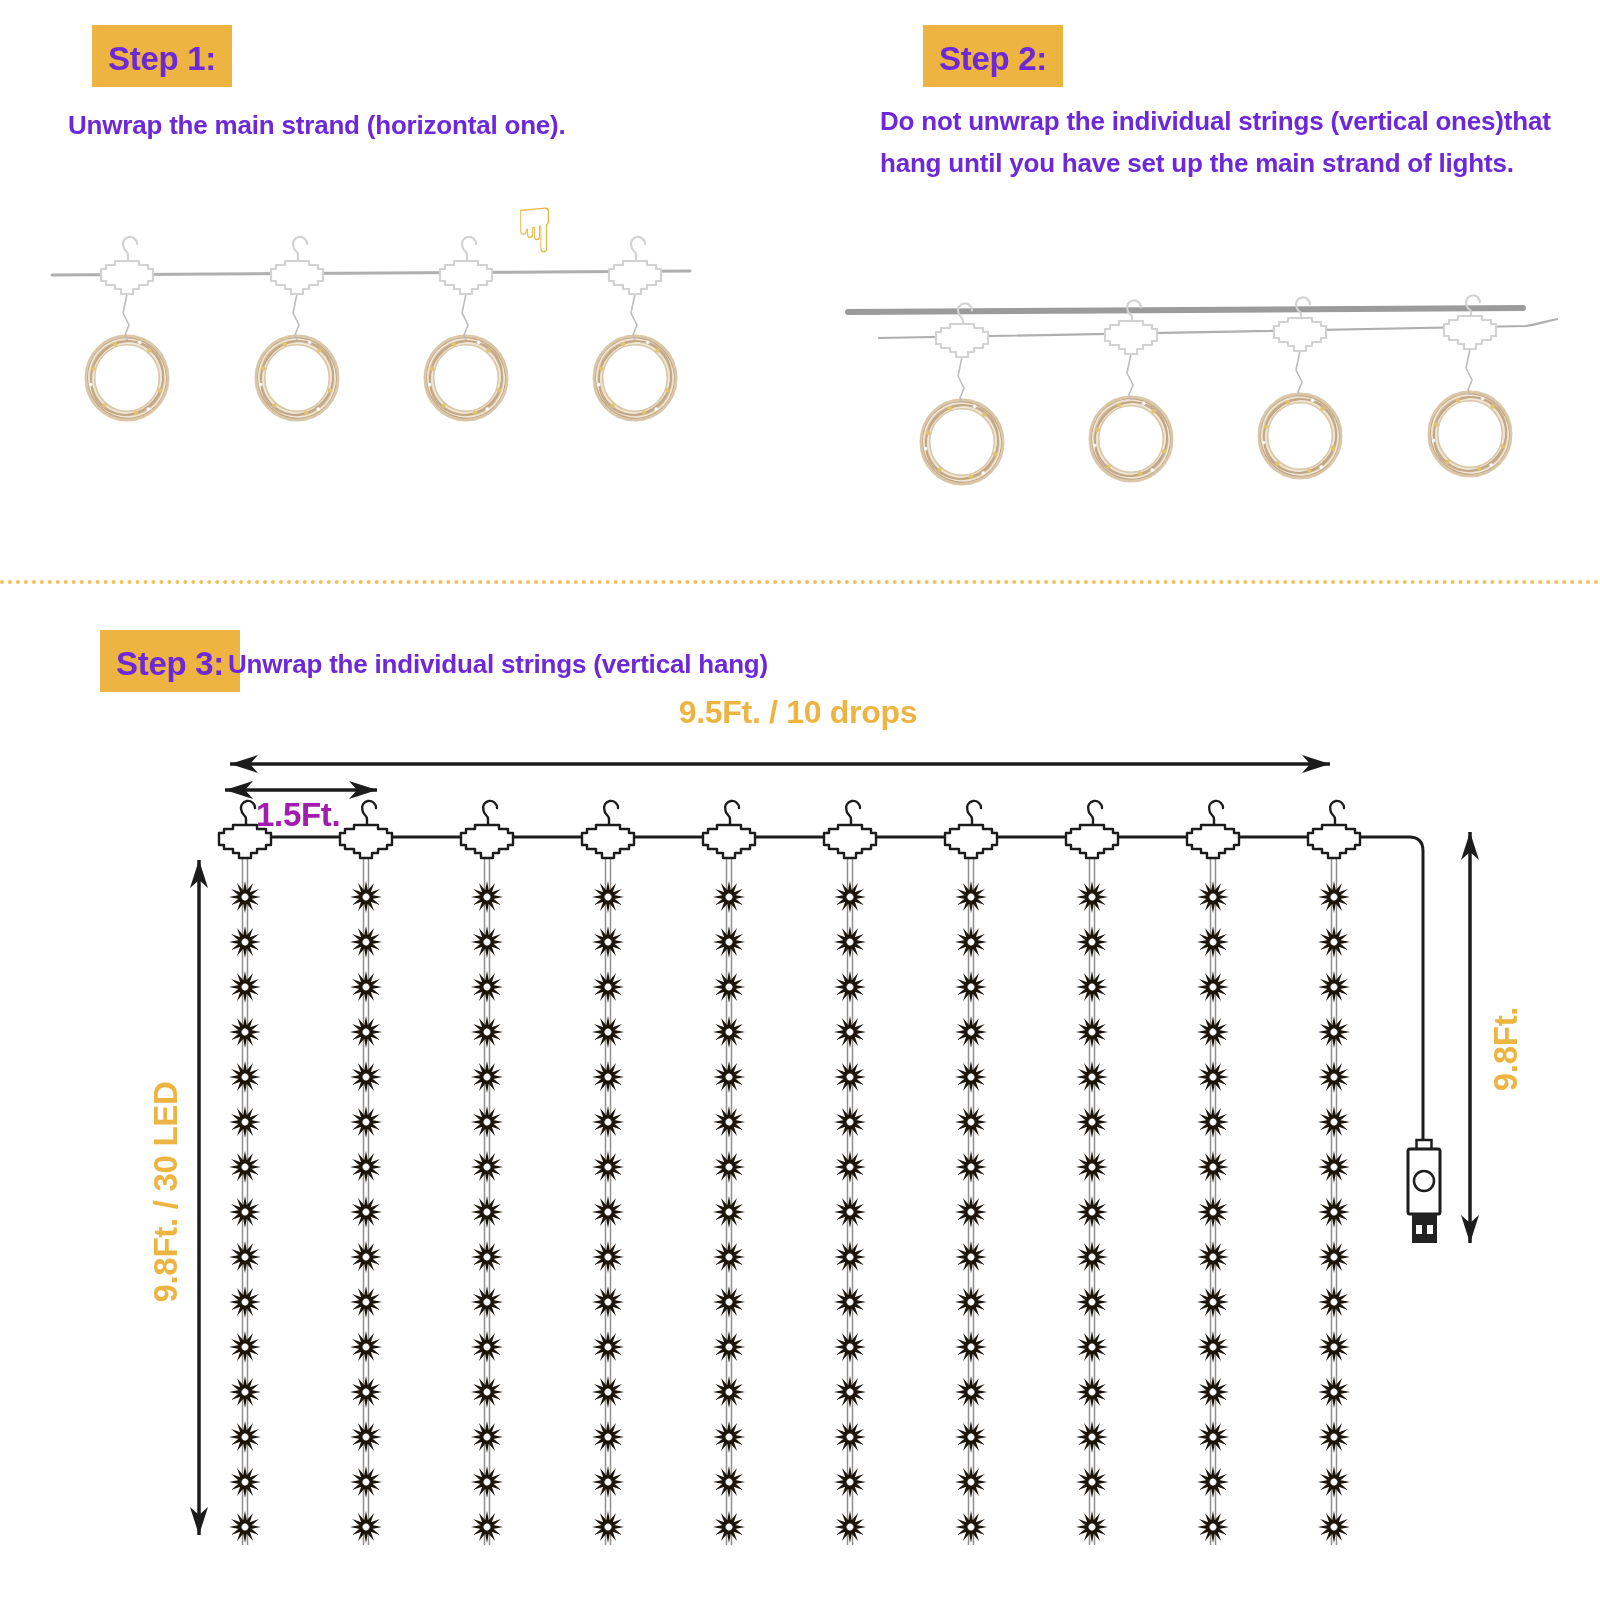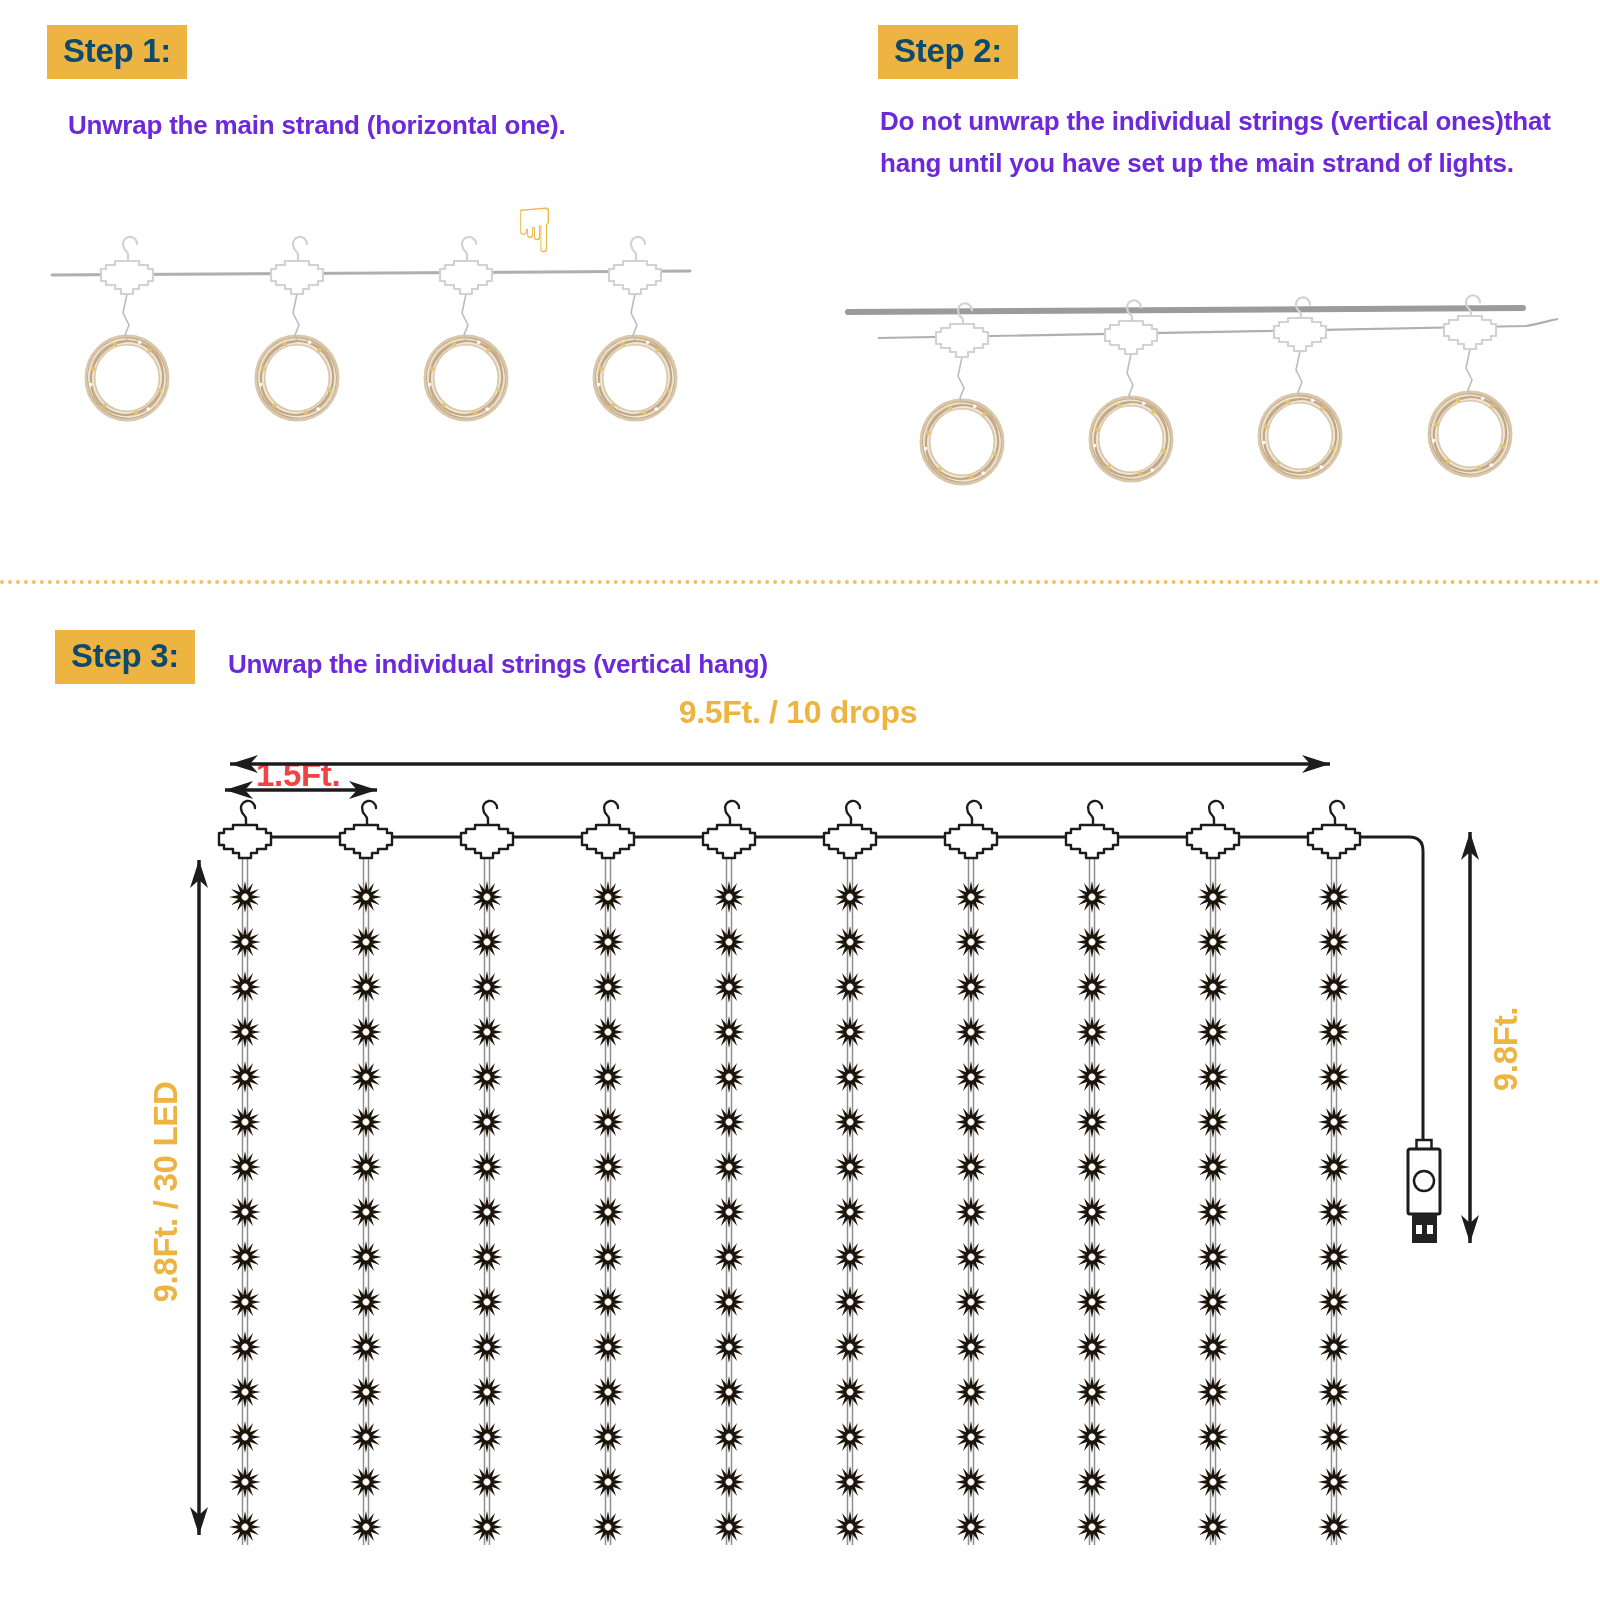--- a/index.html
+++ b/index.html
@@ -1,19 +1,19 @@
 <!DOCTYPE html>
 <html><head>
 <meta charset="utf-8">
 <style>
   html,body{margin:0;padding:0;background:#fff;}
   .canvas{position:relative;width:1600px;height:1600px;background:#fff;overflow:hidden;
           font-family:"Liberation Sans",sans-serif;}
-  .badge{position:absolute;display:inline-block;padding:7px 16px 9px 16px;
-         font-size:33px;font-weight:700;color:#0c4a6e;letter-spacing:-0.3px;}
+  .badge{position:absolute;display:inline-block;padding:15px 16px 9px 16px;
+         font-size:33px;font-weight:700;color:#6d28d9;letter-spacing:-0.3px;margin-left:45px;}
   .cap{position:absolute;font-size:26px;font-weight:700;color:#6d28d9;
        letter-spacing:-0.2px;line-height:42px;}
   .dim-label{position:absolute;font-weight:700;letter-spacing:-0.3px;white-space:nowrap;}
   .rot{transform:rotate(-90deg);transform-origin:center center;text-align:center;}
   .divider{position:absolute;left:0;right:0;height:0;border-top:4px dotted #EFC35A;}
   .hand{position:absolute;font-family:"DejaVu Sans",sans-serif;line-height:1;}
   svg{position:absolute;display:block;}
 </style>
 </head>
 <body>
@@ -225,21 +225,21 @@
         </g>
       </g>
     </svg>
 
   <div class="divider" style="top: 580px; border-top-color: rgb(239, 195, 90);"></div>
 
   <div class="badge" style="left: 55px; top: 630px; background: rgb(237, 180, 65); text-align: right;">Step 3:</div>
   <div class="cap" style="left:228px;top:643px;">Unwrap the individual strings (vertical hang)</div>
 
   <div class="dim-label" style="left: 498px; top: 694px; width: 600px; text-align: center; font-size: 32px; color: rgb(237, 180, 65);">9.5Ft. / 10 drops</div>
-  <div class="dim-label" style="left: 256px; top: 756px; font-size: 33px; color: #ef4444; text-align: center;">1.5Ft.</div>
+  <div class="dim-label" style="left: 256px; top: 796px; font-size: 33px; color: #a21caf; text-align: center;">1.5Ft.</div>
   <div class="dim-label rot" style="left: -54px; top: 1173px; width: 440px; font-size: 33px; color: rgb(237, 180, 65);">9.8Ft. / 30 LED</div>
   <div class="dim-label rot" style="left: 1396px; top: 1030px; width: 220px; font-size: 33px; color: rgb(237, 180, 65);">9.8Ft.</div>
 
   <svg id="fig3" style="left:130px;top:690px;" width="1460" height="880" viewBox="0 0 1460 880">
       <g>
         <line x1="112.5" y1="168" x2="112.5" y2="855" stroke="#8F8F8F" stroke-width="1.5"></line>
         <line x1="117.5" y1="168" x2="117.5" y2="855" stroke="#8F8F8F" stroke-width="1.5"></line>
         <path d="M118.5,209.4L131.0,207.0L118.5,204.6ZM116.8,210.8L128.9,215.0L119.2,206.7ZM114.7,211.2L123.0,220.9L118.8,208.8ZM112.6,210.5L115.0,223.0L117.4,210.5ZM111.2,208.8L107.0,220.9L115.3,211.2ZM110.8,206.7L101.1,215.0L113.2,210.8ZM111.5,204.6L99.0,207.0L111.5,209.4ZM113.2,203.2L101.1,199.0L110.8,207.3ZM115.3,202.8L107.0,193.1L111.2,205.2ZM117.4,203.5L115.0,191.0L112.6,203.5ZM118.8,205.2L123.0,193.1L114.7,202.8ZM119.2,207.3L128.9,199.0L116.8,203.2ZM118.5,254.4L131.0,252.0L118.5,249.6ZM116.8,255.8L128.9,260.0L119.2,251.7ZM114.7,256.2L123.0,265.9L118.8,253.8ZM112.6,255.5L115.0,268.0L117.4,255.5ZM111.2,253.8L107.0,265.9L115.3,256.2ZM110.8,251.7L101.1,260.0L113.2,255.8ZM111.5,249.6L99.0,252.0L111.5,254.4ZM113.2,248.2L101.1,244.0L110.8,252.3ZM115.3,247.8L107.0,238.1L111.2,250.2ZM117.4,248.5L115.0,236.0L112.6,248.5ZM118.8,250.2L123.0,238.1L114.7,247.8ZM119.2,252.3L128.9,244.0L116.8,248.2ZM118.5,299.4L131.0,297.0L118.5,294.6ZM116.8,300.8L128.9,305.0L119.2,296.7ZM114.7,301.2L123.0,310.9L118.8,298.8ZM112.6,300.5L115.0,313.0L117.4,300.5ZM111.2,298.8L107.0,310.9L115.3,301.2ZM110.8,296.7L101.1,305.0L113.2,300.8ZM111.5,294.6L99.0,297.0L111.5,299.4ZM113.2,293.2L101.1,289.0L110.8,297.3ZM115.3,292.8L107.0,283.1L111.2,295.2ZM117.4,293.5L115.0,281.0L112.6,293.5ZM118.8,295.2L123.0,283.1L114.7,292.8ZM119.2,297.3L128.9,289.0L116.8,293.2ZM118.5,344.4L131.0,342.0L118.5,339.6ZM116.8,345.8L128.9,350.0L119.2,341.7ZM114.7,346.2L123.0,355.9L118.8,343.8ZM112.6,345.5L115.0,358.0L117.4,345.5ZM111.2,343.8L107.0,355.9L115.3,346.2ZM110.8,341.7L101.1,350.0L113.2,345.8ZM111.5,339.6L99.0,342.0L111.5,344.4ZM113.2,338.2L101.1,334.0L110.8,342.3ZM115.3,337.8L107.0,328.1L111.2,340.2ZM117.4,338.5L115.0,326.0L112.6,338.5ZM118.8,340.2L123.0,328.1L114.7,337.8ZM119.2,342.3L128.9,334.0L116.8,338.2ZM118.5,389.4L131.0,387.0L118.5,384.6ZM116.8,390.8L128.9,395.0L119.2,386.7ZM114.7,391.2L123.0,400.9L118.8,388.8ZM112.6,390.5L115.0,403.0L117.4,390.5ZM111.2,388.8L107.0,400.9L115.3,391.2ZM110.8,386.7L101.1,395.0L113.2,390.8ZM111.5,384.6L99.0,387.0L111.5,389.4ZM113.2,383.2L101.1,379.0L110.8,387.3ZM115.3,382.8L107.0,373.1L111.2,385.2ZM117.4,383.5L115.0,371.0L112.6,383.5ZM118.8,385.2L123.0,373.1L114.7,382.8ZM119.2,387.3L128.9,379.0L116.8,383.2ZM118.5,434.4L131.0,432.0L118.5,429.6ZM116.8,435.8L128.9,440.0L119.2,431.7ZM114.7,436.2L123.0,445.9L118.8,433.8ZM112.6,435.5L115.0,448.0L117.4,435.5ZM111.2,433.8L107.0,445.9L115.3,436.2ZM110.8,431.7L101.1,440.0L113.2,435.8ZM111.5,429.6L99.0,432.0L111.5,434.4ZM113.2,428.2L101.1,424.0L110.8,432.3ZM115.3,427.8L107.0,418.1L111.2,430.2ZM117.4,428.5L115.0,416.0L112.6,428.5ZM118.8,430.2L123.0,418.1L114.7,427.8ZM119.2,432.3L128.9,424.0L116.8,428.2ZM118.5,479.4L131.0,477.0L118.5,474.6ZM116.8,480.8L128.9,485.0L119.2,476.7ZM114.7,481.2L123.0,490.9L118.8,478.8ZM112.6,480.5L115.0,493.0L117.4,480.5ZM111.2,478.8L107.0,490.9L115.3,481.2ZM110.8,476.7L101.1,485.0L113.2,480.8ZM111.5,474.6L99.0,477.0L111.5,479.4ZM113.2,473.2L101.1,469.0L110.8,477.3ZM115.3,472.8L107.0,463.1L111.2,475.2ZM117.4,473.5L115.0,461.0L112.6,473.5ZM118.8,475.2L123.0,463.1L114.7,472.8ZM119.2,477.3L128.9,469.0L116.8,473.2ZM118.5,524.4L131.0,522.0L118.5,519.6ZM116.8,525.8L128.9,530.0L119.2,521.7ZM114.7,526.2L123.0,535.9L118.8,523.8ZM112.6,525.5L115.0,538.0L117.4,525.5ZM111.2,523.8L107.0,535.9L115.3,526.2ZM110.8,521.7L101.1,530.0L113.2,525.8ZM111.5,519.6L99.0,522.0L111.5,524.4ZM113.2,518.2L101.1,514.0L110.8,522.3ZM115.3,517.8L107.0,508.1L111.2,520.2ZM117.4,518.5L115.0,506.0L112.6,518.5ZM118.8,520.2L123.0,508.1L114.7,517.8ZM119.2,522.3L128.9,514.0L116.8,518.2ZM118.5,569.4L131.0,567.0L118.5,564.6ZM116.8,570.8L128.9,575.0L119.2,566.7ZM114.7,571.2L123.0,580.9L118.8,568.8ZM112.6,570.5L115.0,583.0L117.4,570.5ZM111.2,568.8L107.0,580.9L115.3,571.2ZM110.8,566.7L101.1,575.0L113.2,570.8ZM111.5,564.6L99.0,567.0L111.5,569.4ZM113.2,563.2L101.1,559.0L110.8,567.3ZM115.3,562.8L107.0,553.1L111.2,565.2ZM117.4,563.5L115.0,551.0L112.6,563.5ZM118.8,565.2L123.0,553.1L114.7,562.8ZM119.2,567.3L128.9,559.0L116.8,563.2ZM118.5,614.4L131.0,612.0L118.5,609.6ZM116.8,615.8L128.9,620.0L119.2,611.7ZM114.7,616.2L123.0,625.9L118.8,613.8ZM112.6,615.5L115.0,628.0L117.4,615.5ZM111.2,613.8L107.0,625.9L115.3,616.2ZM110.8,611.7L101.1,620.0L113.2,615.8ZM111.5,609.6L99.0,612.0L111.5,614.4ZM113.2,608.2L101.1,604.0L110.8,612.3ZM115.3,607.8L107.0,598.1L111.2,610.2ZM117.4,608.5L115.0,596.0L112.6,608.5ZM118.8,610.2L123.0,598.1L114.7,607.8ZM119.2,612.3L128.9,604.0L116.8,608.2ZM118.5,659.4L131.0,657.0L118.5,654.6ZM116.8,660.8L128.9,665.0L119.2,656.7ZM114.7,661.2L123.0,670.9L118.8,658.8ZM112.6,660.5L115.0,673.0L117.4,660.5ZM111.2,658.8L107.0,670.9L115.3,661.2ZM110.8,656.7L101.1,665.0L113.2,660.8ZM111.5,654.6L99.0,657.0L111.5,659.4ZM113.2,653.2L101.1,649.0L110.8,657.3ZM115.3,652.8L107.0,643.1L111.2,655.2ZM117.4,653.5L115.0,641.0L112.6,653.5ZM118.8,655.2L123.0,643.1L114.7,652.8ZM119.2,657.3L128.9,649.0L116.8,653.2ZM118.5,704.4L131.0,702.0L118.5,699.6ZM116.8,705.8L128.9,710.0L119.2,701.7ZM114.7,706.2L123.0,715.9L118.8,703.8ZM112.6,705.5L115.0,718.0L117.4,705.5ZM111.2,703.8L107.0,715.9L115.3,706.2ZM110.8,701.7L101.1,710.0L113.2,705.8ZM111.5,699.6L99.0,702.0L111.5,704.4ZM113.2,698.2L101.1,694.0L110.8,702.3ZM115.3,697.8L107.0,688.1L111.2,700.2ZM117.4,698.5L115.0,686.0L112.6,698.5ZM118.8,700.2L123.0,688.1L114.7,697.8ZM119.2,702.3L128.9,694.0L116.8,698.2ZM118.5,749.4L131.0,747.0L118.5,744.6ZM116.8,750.8L128.9,755.0L119.2,746.7ZM114.7,751.2L123.0,760.9L118.8,748.8ZM112.6,750.5L115.0,763.0L117.4,750.5ZM111.2,748.8L107.0,760.9L115.3,751.2ZM110.8,746.7L101.1,755.0L113.2,750.8ZM111.5,744.6L99.0,747.0L111.5,749.4ZM113.2,743.2L101.1,739.0L110.8,747.3ZM115.3,742.8L107.0,733.1L111.2,745.2ZM117.4,743.5L115.0,731.0L112.6,743.5ZM118.8,745.2L123.0,733.1L114.7,742.8ZM119.2,747.3L128.9,739.0L116.8,743.2ZM118.5,794.4L131.0,792.0L118.5,789.6ZM116.8,795.8L128.9,800.0L119.2,791.7ZM114.7,796.2L123.0,805.9L118.8,793.8ZM112.6,795.5L115.0,808.0L117.4,795.5ZM111.2,793.8L107.0,805.9L115.3,796.2ZM110.8,791.7L101.1,800.0L113.2,795.8ZM111.5,789.6L99.0,792.0L111.5,794.4ZM113.2,788.2L101.1,784.0L110.8,792.3ZM115.3,787.8L107.0,778.1L111.2,790.2ZM117.4,788.5L115.0,776.0L112.6,788.5ZM118.8,790.2L123.0,778.1L114.7,787.8ZM119.2,792.3L128.9,784.0L116.8,788.2ZM118.5,839.4L131.0,837.0L118.5,834.6ZM116.8,840.8L128.9,845.0L119.2,836.7ZM114.7,841.2L123.0,850.9L118.8,838.8ZM112.6,840.5L115.0,853.0L117.4,840.5ZM111.2,838.8L107.0,850.9L115.3,841.2ZM110.8,836.7L101.1,845.0L113.2,840.8ZM111.5,834.6L99.0,837.0L111.5,839.4ZM113.2,833.2L101.1,829.0L110.8,837.3ZM115.3,832.8L107.0,823.1L111.2,835.2ZM117.4,833.5L115.0,821.0L112.6,833.5ZM118.8,835.2L123.0,823.1L114.7,832.8ZM119.2,837.3L128.9,829.0L116.8,833.2Z" fill="#1D140A"></path>
         <circle cx="115" cy="207" r="3" fill="#fff"></circle>
         <circle cx="115" cy="252" r="3" fill="#fff"></circle>

